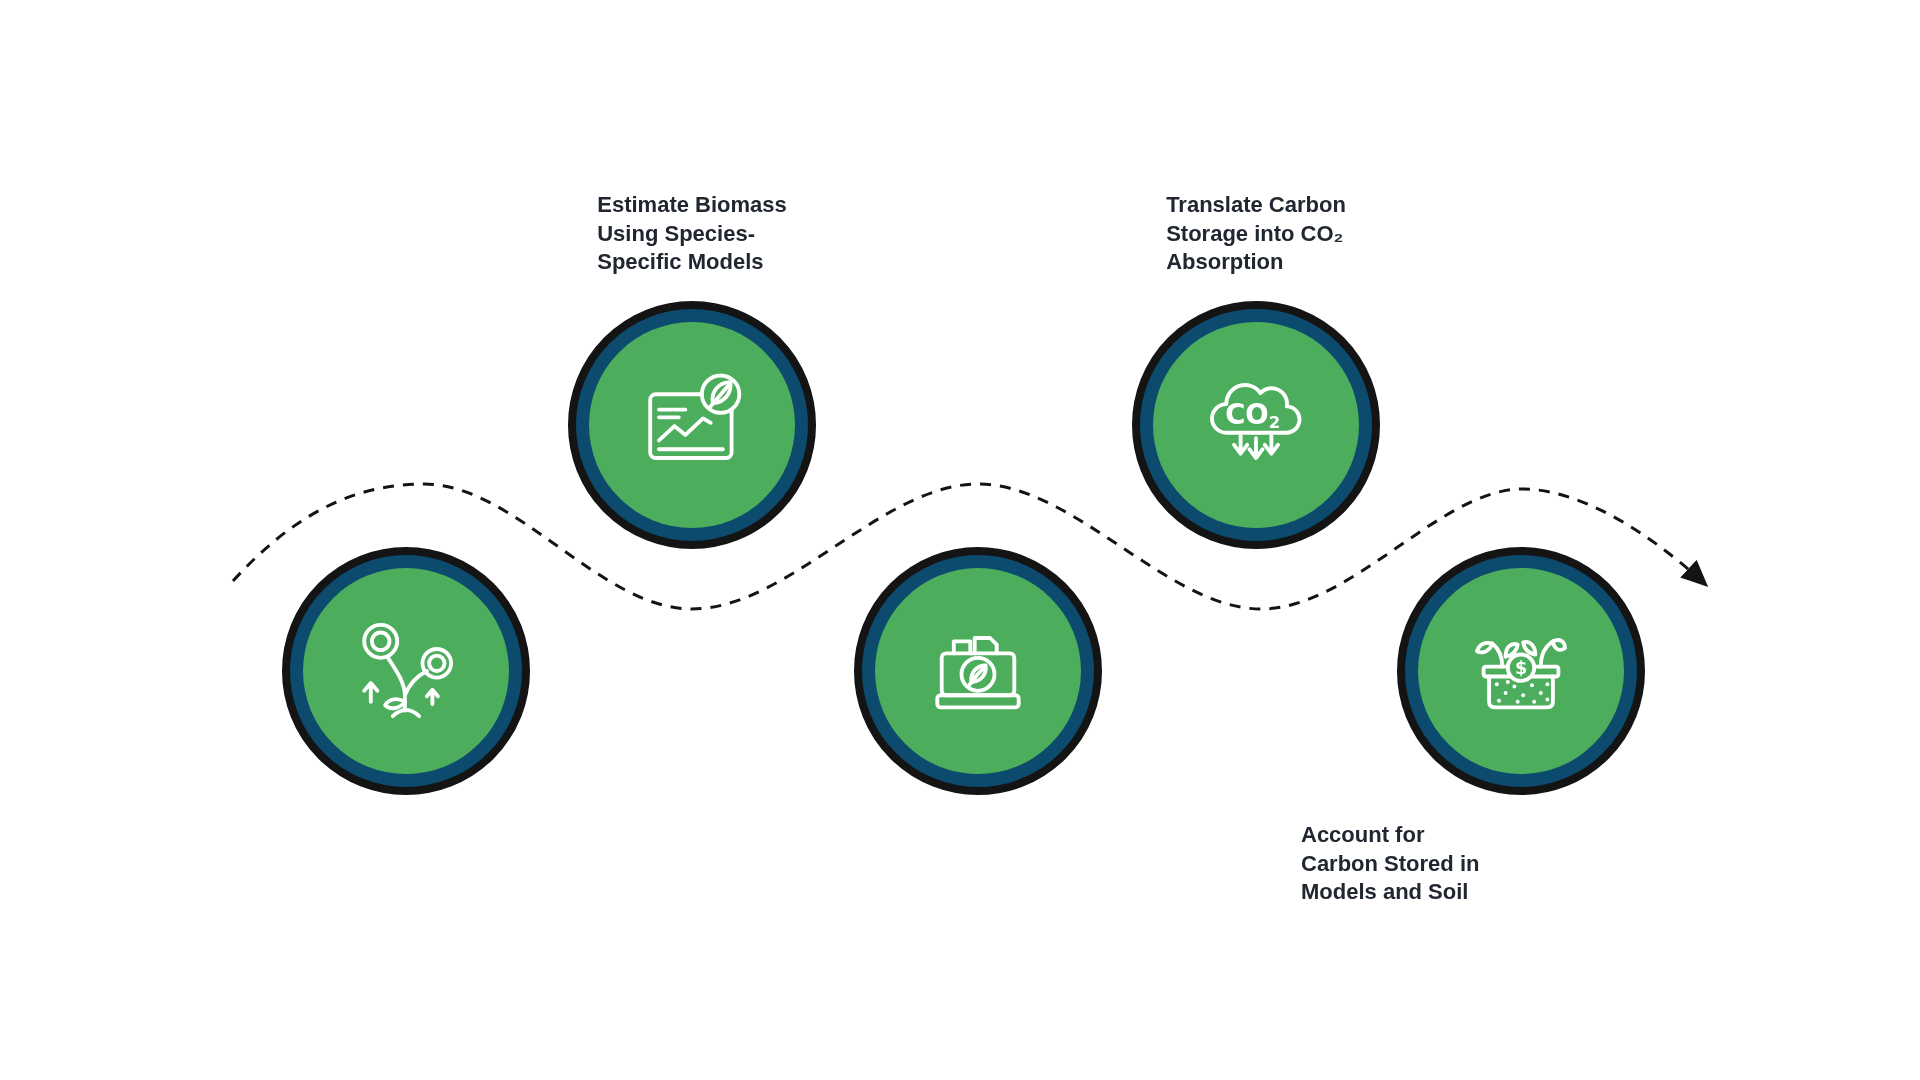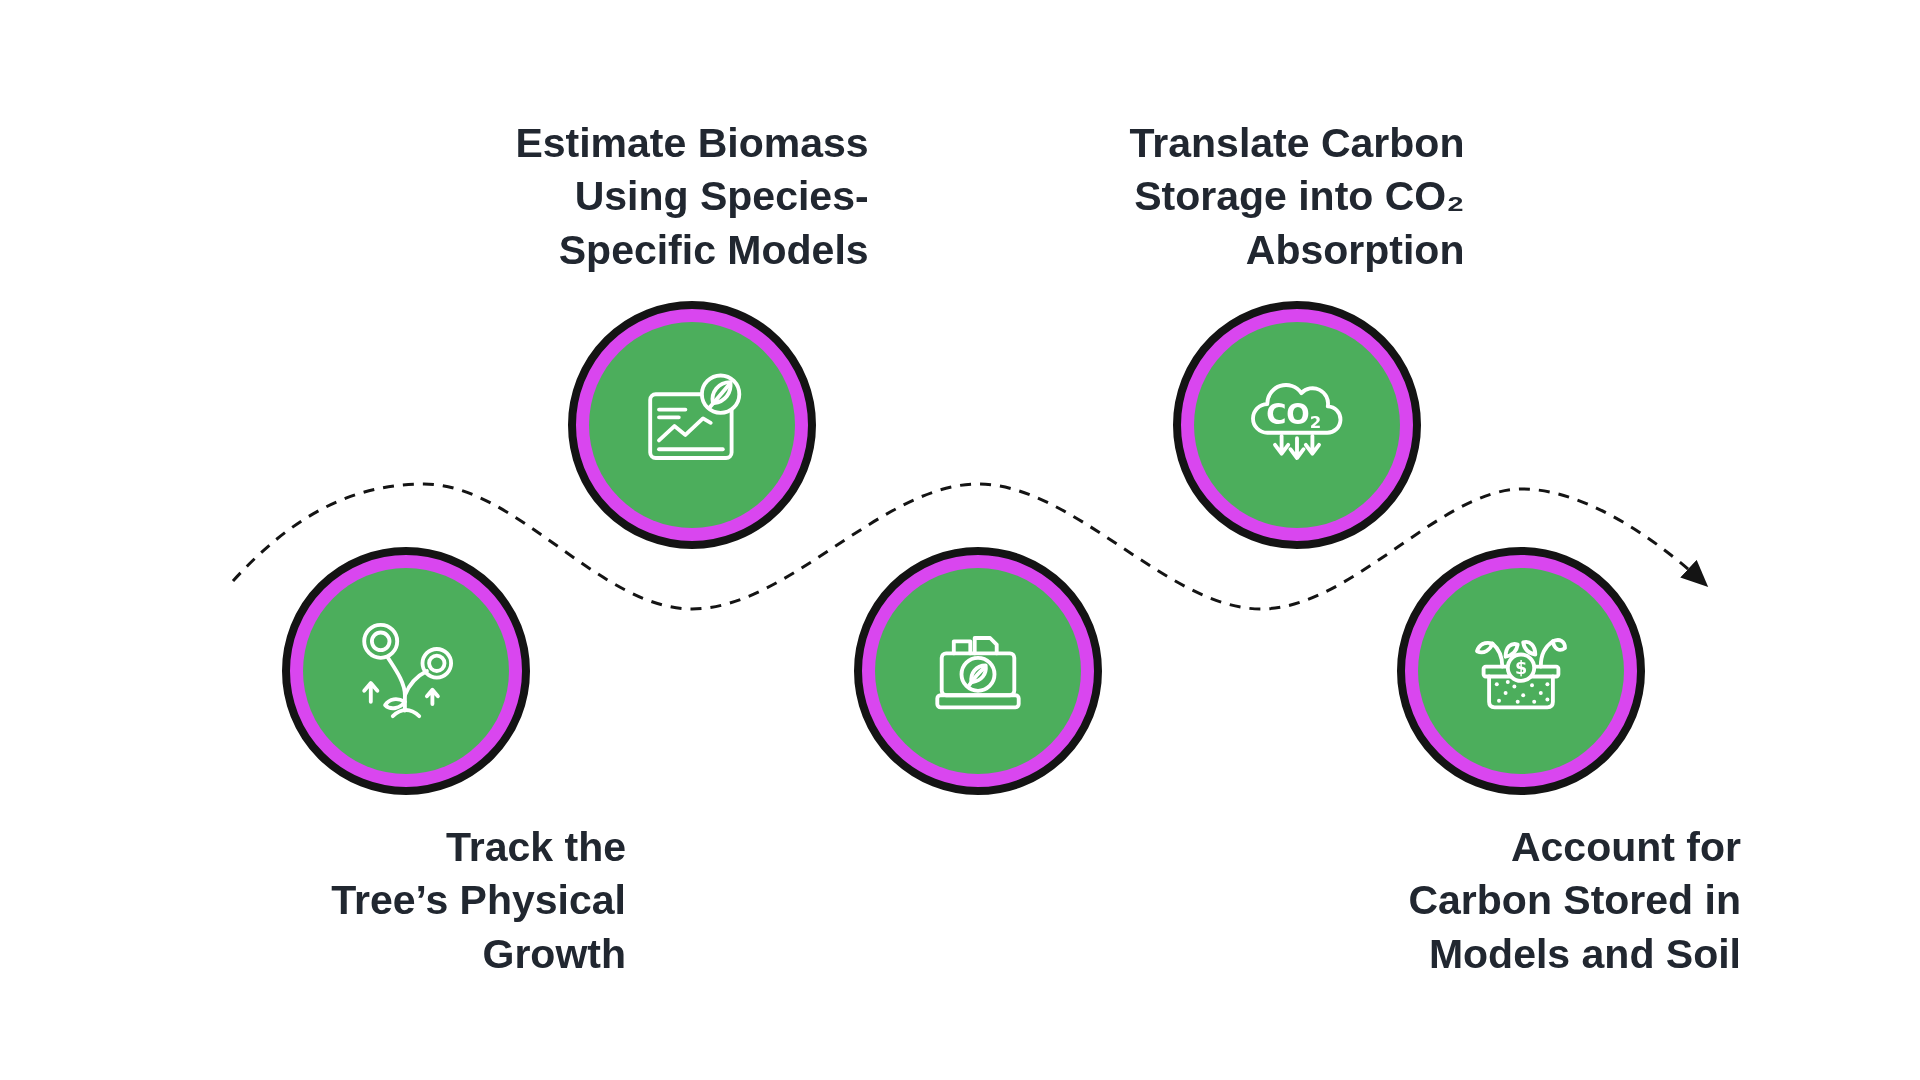--- a/index.html
+++ b/index.html
@@ -14,40 +14,40 @@
   .dash-path {
     fill: none;
     stroke: var(--ink, #141414);
     stroke-width: 3;
     stroke-dasharray: 11 9;
   }
   .step { position: absolute; width: 248px; z-index: 2; }
   .step-label {
     width: 440px;
     margin-left: -96px;
-    text-align: right;
-    font-size: 41px;
+    text-align: left;
+    font-size: 22px;
     font-weight: 700;
     line-height: 1.3;
     color: var(--text, #212730);
     white-space: pre-line;
   }
   .step.top .step-label {
     height: 132px;
     display: flex;
     align-items: flex-end;
     justify-content: center;
     margin-bottom: 24px;
   }
   .step.bottom .step-label { margin-top: 26px; }
   .ring {
     width: 248px; height: 248px;
     border: 8px solid var(--ink, #141414);
     border-radius: 50%;
-    background: #d946ef;
+    background: #0c4a6e;
     display: flex; align-items: center; justify-content: center;
   }
   .disc {
     width: 206px; height: 206px;
     border-radius: 50%;
     background: var(--green, #4CAE5C);
     display: flex; align-items: center; justify-content: center;
   }
   .icon { width: 132px; height: 132px; display: block; }
   .icon * { vector-effect: none; }
@@ -81,23 +81,20 @@
         <circle cx="88" cy="53" r="7"></circle>
         <path d="M59 96 V82 C59 70 50 58 43 47"></path>
         <path d="M59 82 C63 72 71 64 79 60"></path>
         <path d="M59 88 C52 84 45 85 41 91 C46 96 55 94 59 88 Z"></path>
         <path d="M48 101 Q60 90 72 101"></path>
         <path d="M28 88 V72 M22 78 L28 71 L34 78"></path>
         <path d="M84 90 V78 M79 83 L84 77 L89 83"></path>
       </svg>
     </div>
   </div>
-  <div class="step-label">Track the
-Tree’s Physical
-Growth</div>
 </div>
 
 <div class="step top" style="left:568px; top:145px">
   <div class="step-label">Estimate Biomass
 Using Species-
 Specific Models</div>
   <div class="ring">
     <div class="disc">
       <svg class="icon stroke-set" viewBox="0 0 120 120" aria-label="species-model-chart-icon">
         <rect x="22" y="32" width="74" height="58" rx="5"></rect>
@@ -121,21 +118,21 @@
         <rect x="27" y="44" width="66" height="38" rx="4"></rect>
         <rect x="23" y="82" width="74" height="11" rx="3"></rect>
         <circle cx="60" cy="63" r="15"></circle>
         <path d="M54 70 C53 62 58 55 67 55 C68 63 63 69 55 70 Z"></path>
         <path d="M52 73 C56 67 61 61 66 57"></path>
       </svg>
     </div>
   </div>
 </div>
 
-<div class="step top" style="left:1173px; top:145px">
+<div class="step top" style="left:1132px; top:145px">
   <div class="step-label">Translate Carbon
 Storage into CO₂
 Absorption</div>
   <div class="ring">
     <div class="disc">
       <svg class="icon stroke-set" viewBox="0 0 120 120" aria-label="co2-cloud-icon">
         <path d="M33 67 A13 13 0 0 1 33 41 A17 17 0 0 1 64 31 A14 14 0 0 1 88 43 A12 12 0 0 1 87 67 Z"></path>
         <text x="57" y="59" font-size="25" font-weight="bold" fill="#ffffff" stroke="none" text-anchor="middle" font-family="DejaVu Sans, sans-serif">CO<tspan font-size="15" dy="4">2</tspan></text>
         <path d="M46 70 V84 M40 78 L46 86 L52 78"></path>
         <path d="M60 72 V88 M54 82 L60 90 L66 82"></path>

